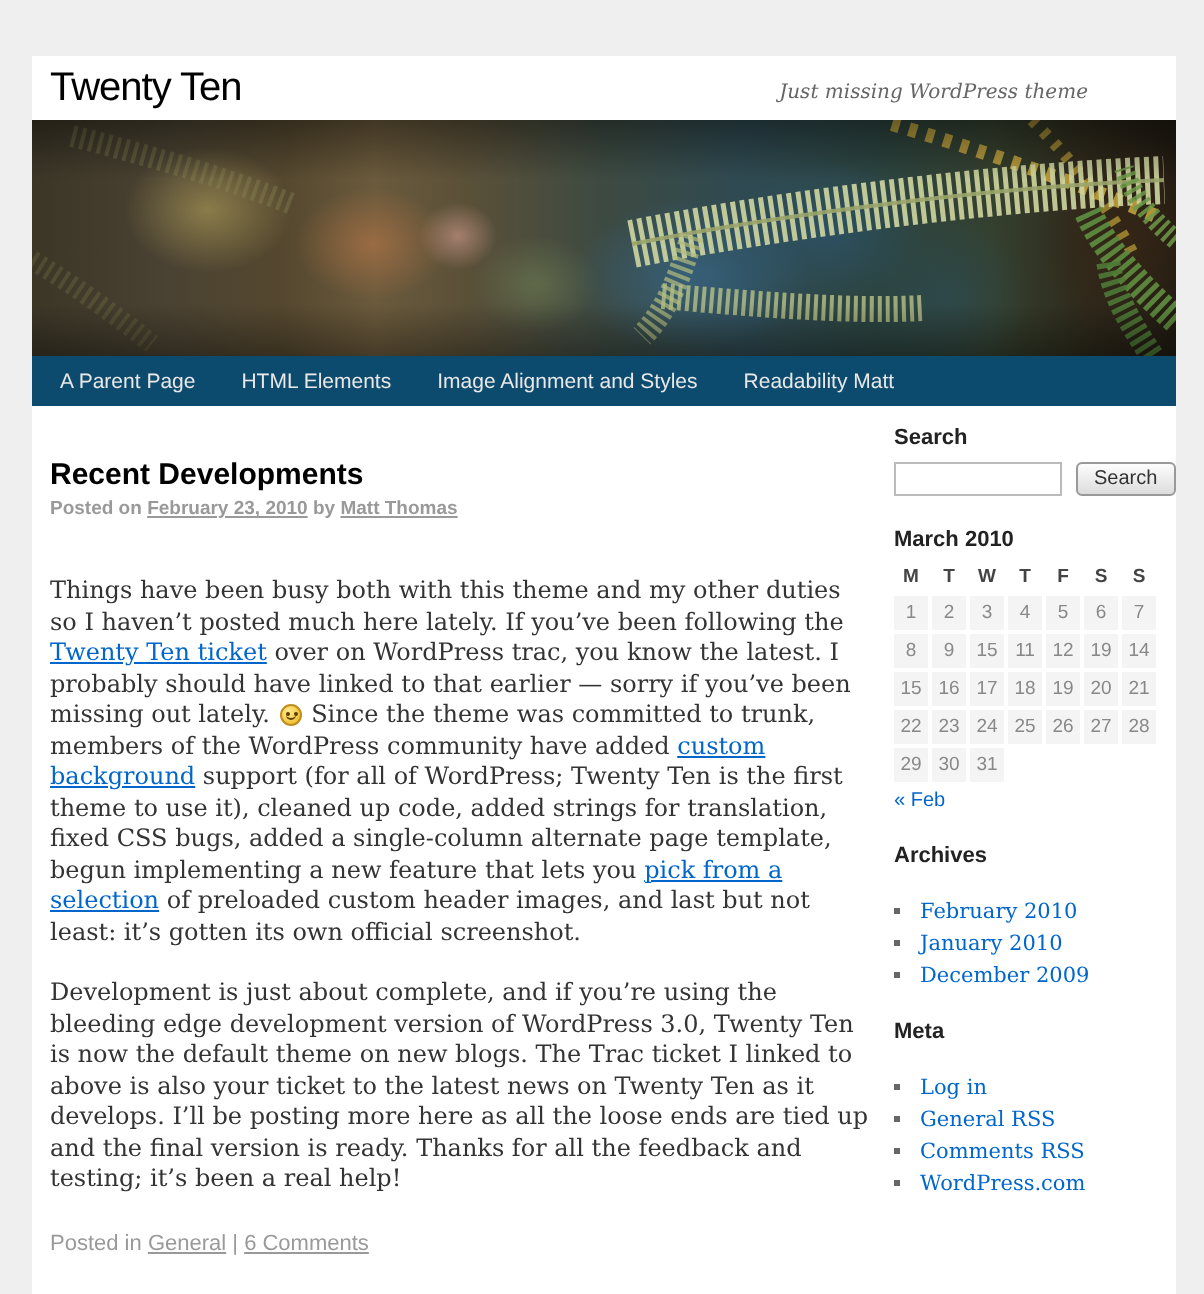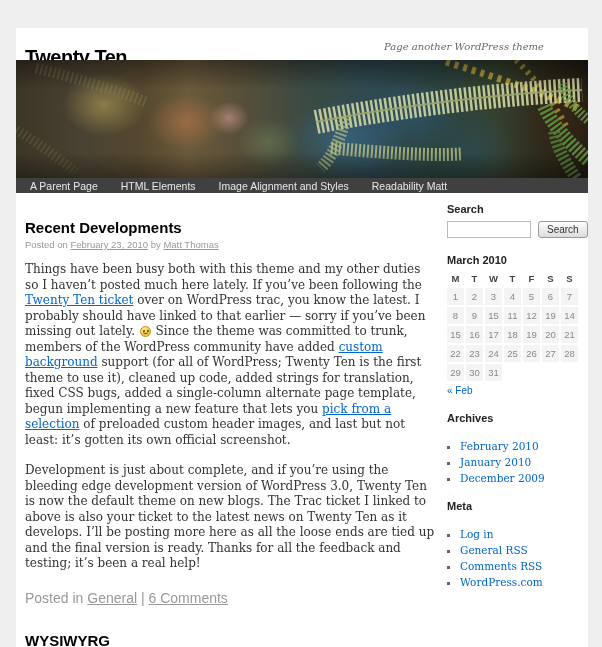--- a/index.html
+++ b/index.html
@@ -6,21 +6,21 @@
   html,body { margin:0; padding:0; }
   body {
     width:602px; height:647px; overflow:hidden;
     background:#efefef;
     font-family:"Liberation Sans", sans-serif;
   }
   .container { width:572px; margin:28px 0 0 16px; background:#fff; min-height:619px; }
 
   
   .site-header { position:relative; height:32px; }
-  .site-title { position:absolute; left:9px; top:18px; font-size:20px; font-weight:bold; color:#000; letter-spacing:-0.5px; text-decoration:none; }
+  .site-title { position:absolute; left:9px; top:5px; font-size:20px; font-weight:normal; color:#000; letter-spacing:-0.5px; text-decoration:none; }
   .site-tagline { position:absolute; right:44px; top:13px; font-family:"DejaVu Serif", serif; font-style:italic; font-size:10px; color:#666; }
 
   
   .header-image {
     height:118px; position:relative; overflow:hidden;
     background:
       radial-gradient(ellipse 60px 45px at 88px 45px,  rgba(190,170,95,.55), transparent 70%),
       radial-gradient(ellipse 55px 40px at 170px 62px, rgba(200,125,75,.50), transparent 70%),
       radial-gradient(ellipse 28px 24px at 213px 58px, rgba(225,165,155,.55), transparent 70%),
       radial-gradient(ellipse 45px 35px at 252px 82px, rgba(120,140,90,.45), transparent 70%),
@@ -28,36 +28,36 @@
       radial-gradient(ellipse 70px 50px at 398px 55px, rgba(45,90,125,.50),  transparent 70%),
       radial-gradient(ellipse 60px 60px at 458px 88px, rgba(40,80,100,.45),  transparent 70%),
       radial-gradient(ellipse 55px 70px at 548px 60px, rgba(55,38,22,.85),   transparent 80%),
       linear-gradient(90deg,#3c3627 0%,#4a4232 12%,#55482f 22%,#6b5a3c 30%,#5a5038 38%,#3d4a42 50%,#2f4a52 62%,#2c4440 74%,#35402e 84%,#2e2a1c 92%,#201a12 100%);
   }
   .header-image svg { position:absolute; inset:0; width:100%; height:100%; }
   .header-vignette { position:absolute; inset:0;
     background:linear-gradient(180deg, rgba(0,0,0,.40), rgba(0,0,0,0) 25%, rgba(0,0,0,0) 78%, rgba(0,0,0,.35)); }
 
   
-  .nav { background:#404040; height:15px; display:flex; align-items:center; padding-left:14px; gap:23px; }
+  .nav { background:#0c4a6e; height:25px; display:flex; align-items:center; padding-left:14px; gap:23px; }
   .nav a { color:#e8e8e8; font-size:10.5px; text-decoration:none; cursor:pointer; }
 
   
   .content { display:flex; padding:10px 0 0 9px; }
   .main { width:412px; }
   .sidebar { width:141px; margin-left:10px; }
 
   
   .post-title { font-size:15px; font-weight:bold; color:#000; margin:16px 0 3px; }
   .post-title2 { margin-top:24px; }
-  .post-meta { font-size:9.5px; color:#999; margin:0 0 12px; }
+  .post-meta { font-size:9.5px; color:#999; margin:0 0 28px;font-weight:bold; }
   .post-meta a { color:#999; text-decoration:underline; cursor:pointer; }
   .post p { font-family:"DejaVu Serif", serif; font-size:12px; line-height:15.5px; color:#333; margin:0 0 15px; }
   .post p a { color:#0066cc; text-decoration:underline; cursor:pointer; }
-  .post-footer { font-size:14px; color:#999; margin:18px 0 26px; }
+  .post-footer { font-size:11px; color:#999; margin:18px 0 26px; }
   .post-footer a { color:#999; text-decoration:underline; cursor:pointer; }
 
   
   .smiley { display:inline-block; width:11px; height:11px; border-radius:50%;
     background:radial-gradient(circle at 35% 30%, #ffe98c, #f2c63c 70%, #d9a32a);
     border:1px solid #c08d1e; position:relative; vertical-align:-2px; margin:0 1px; }
   .smiley i { position:absolute; top:3px; left:2px; width:2px; height:2px; background:#5a3d00; border-radius:50%; box-shadow:4px 0 0 #5a3d00; }
   .smiley u { position:absolute; left:2px; top:4px; width:5px; height:3px; border-bottom:1px solid #5a3d00; border-radius:0 0 5px 5px; }
 
   
@@ -80,21 +80,21 @@
   .widget li { margin-bottom:4px; font-family:"DejaVu Serif", serif; font-size:10.5px; line-height:12px; }
   .widget li a { color:#0066cc; text-decoration:none; cursor:pointer; }
 </style>
 </head>
 <body>
 
 <div class="container">
 
   <div class="site-header">
     <a class="site-title">Twenty Ten</a>
-    <span class="site-tagline">Page another WordPress theme</span>
+    <span class="site-tagline">Just missing WordPress theme</span>
   </div>
 
   <div class="header-image">
     <svg viewBox="0 0 572 118" preserveAspectRatio="none">
       <path d="M20,8 C60,18 100,30 130,42" stroke="#8a8a55" stroke-width="11" fill="none" stroke-dasharray="2,2.5" opacity="0.35"></path>
       <path d="M0,70 C25,85 45,100 60,112" stroke="#7a7a4a" stroke-width="10" fill="none" stroke-dasharray="2,2.5" opacity="0.3"></path>
       <path d="M430,2 C470,14 520,30 562,48" stroke="#c9a83e" stroke-width="7" fill="none" stroke-dasharray="4,5" opacity="0.85"></path>
       <path d="M500,0 C520,20 540,45 552,70" stroke="#b89a36" stroke-width="6" fill="none" stroke-dasharray="3,5" opacity="0.75"></path>
       <path d="M300,62 C360,50 470,34 566,30" stroke="#cfd6a0" stroke-width="24" fill="none" stroke-dasharray="2.5,2.2" opacity="0.9"></path>
       <path d="M300,62 C360,50 470,34 566,30" stroke="#9aa46a" stroke-width="2" fill="none" opacity="0.9"></path>

